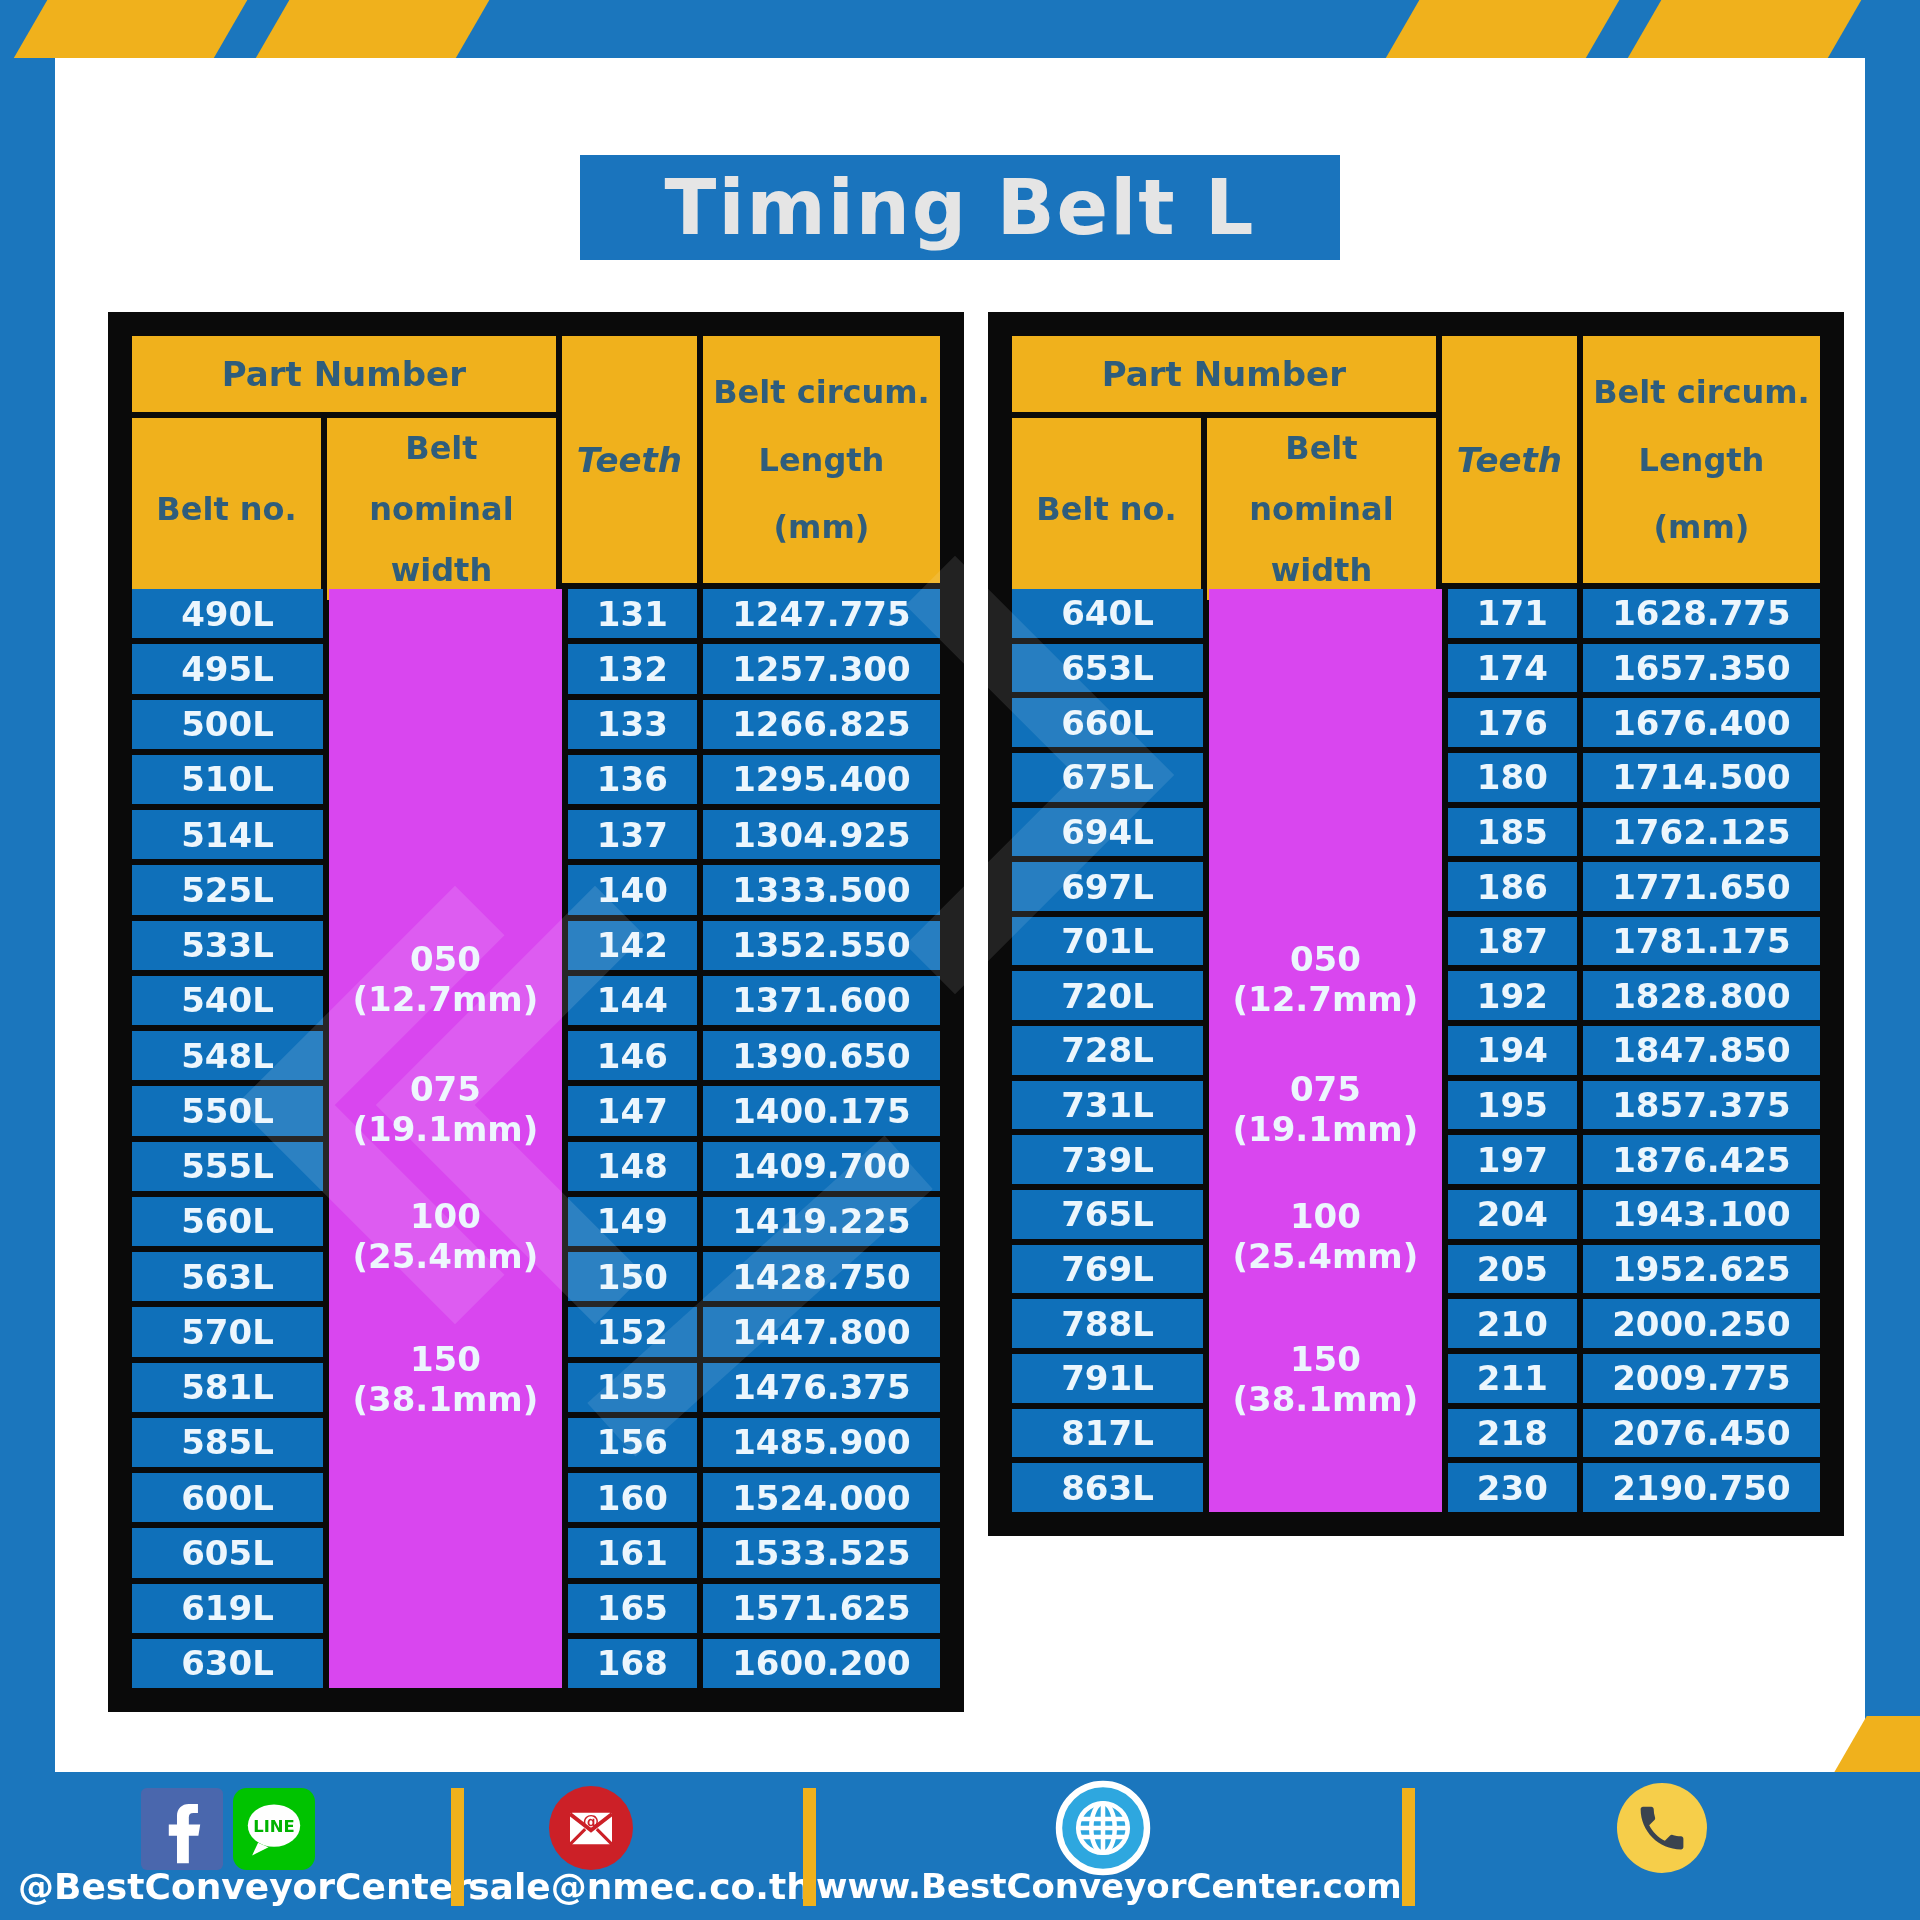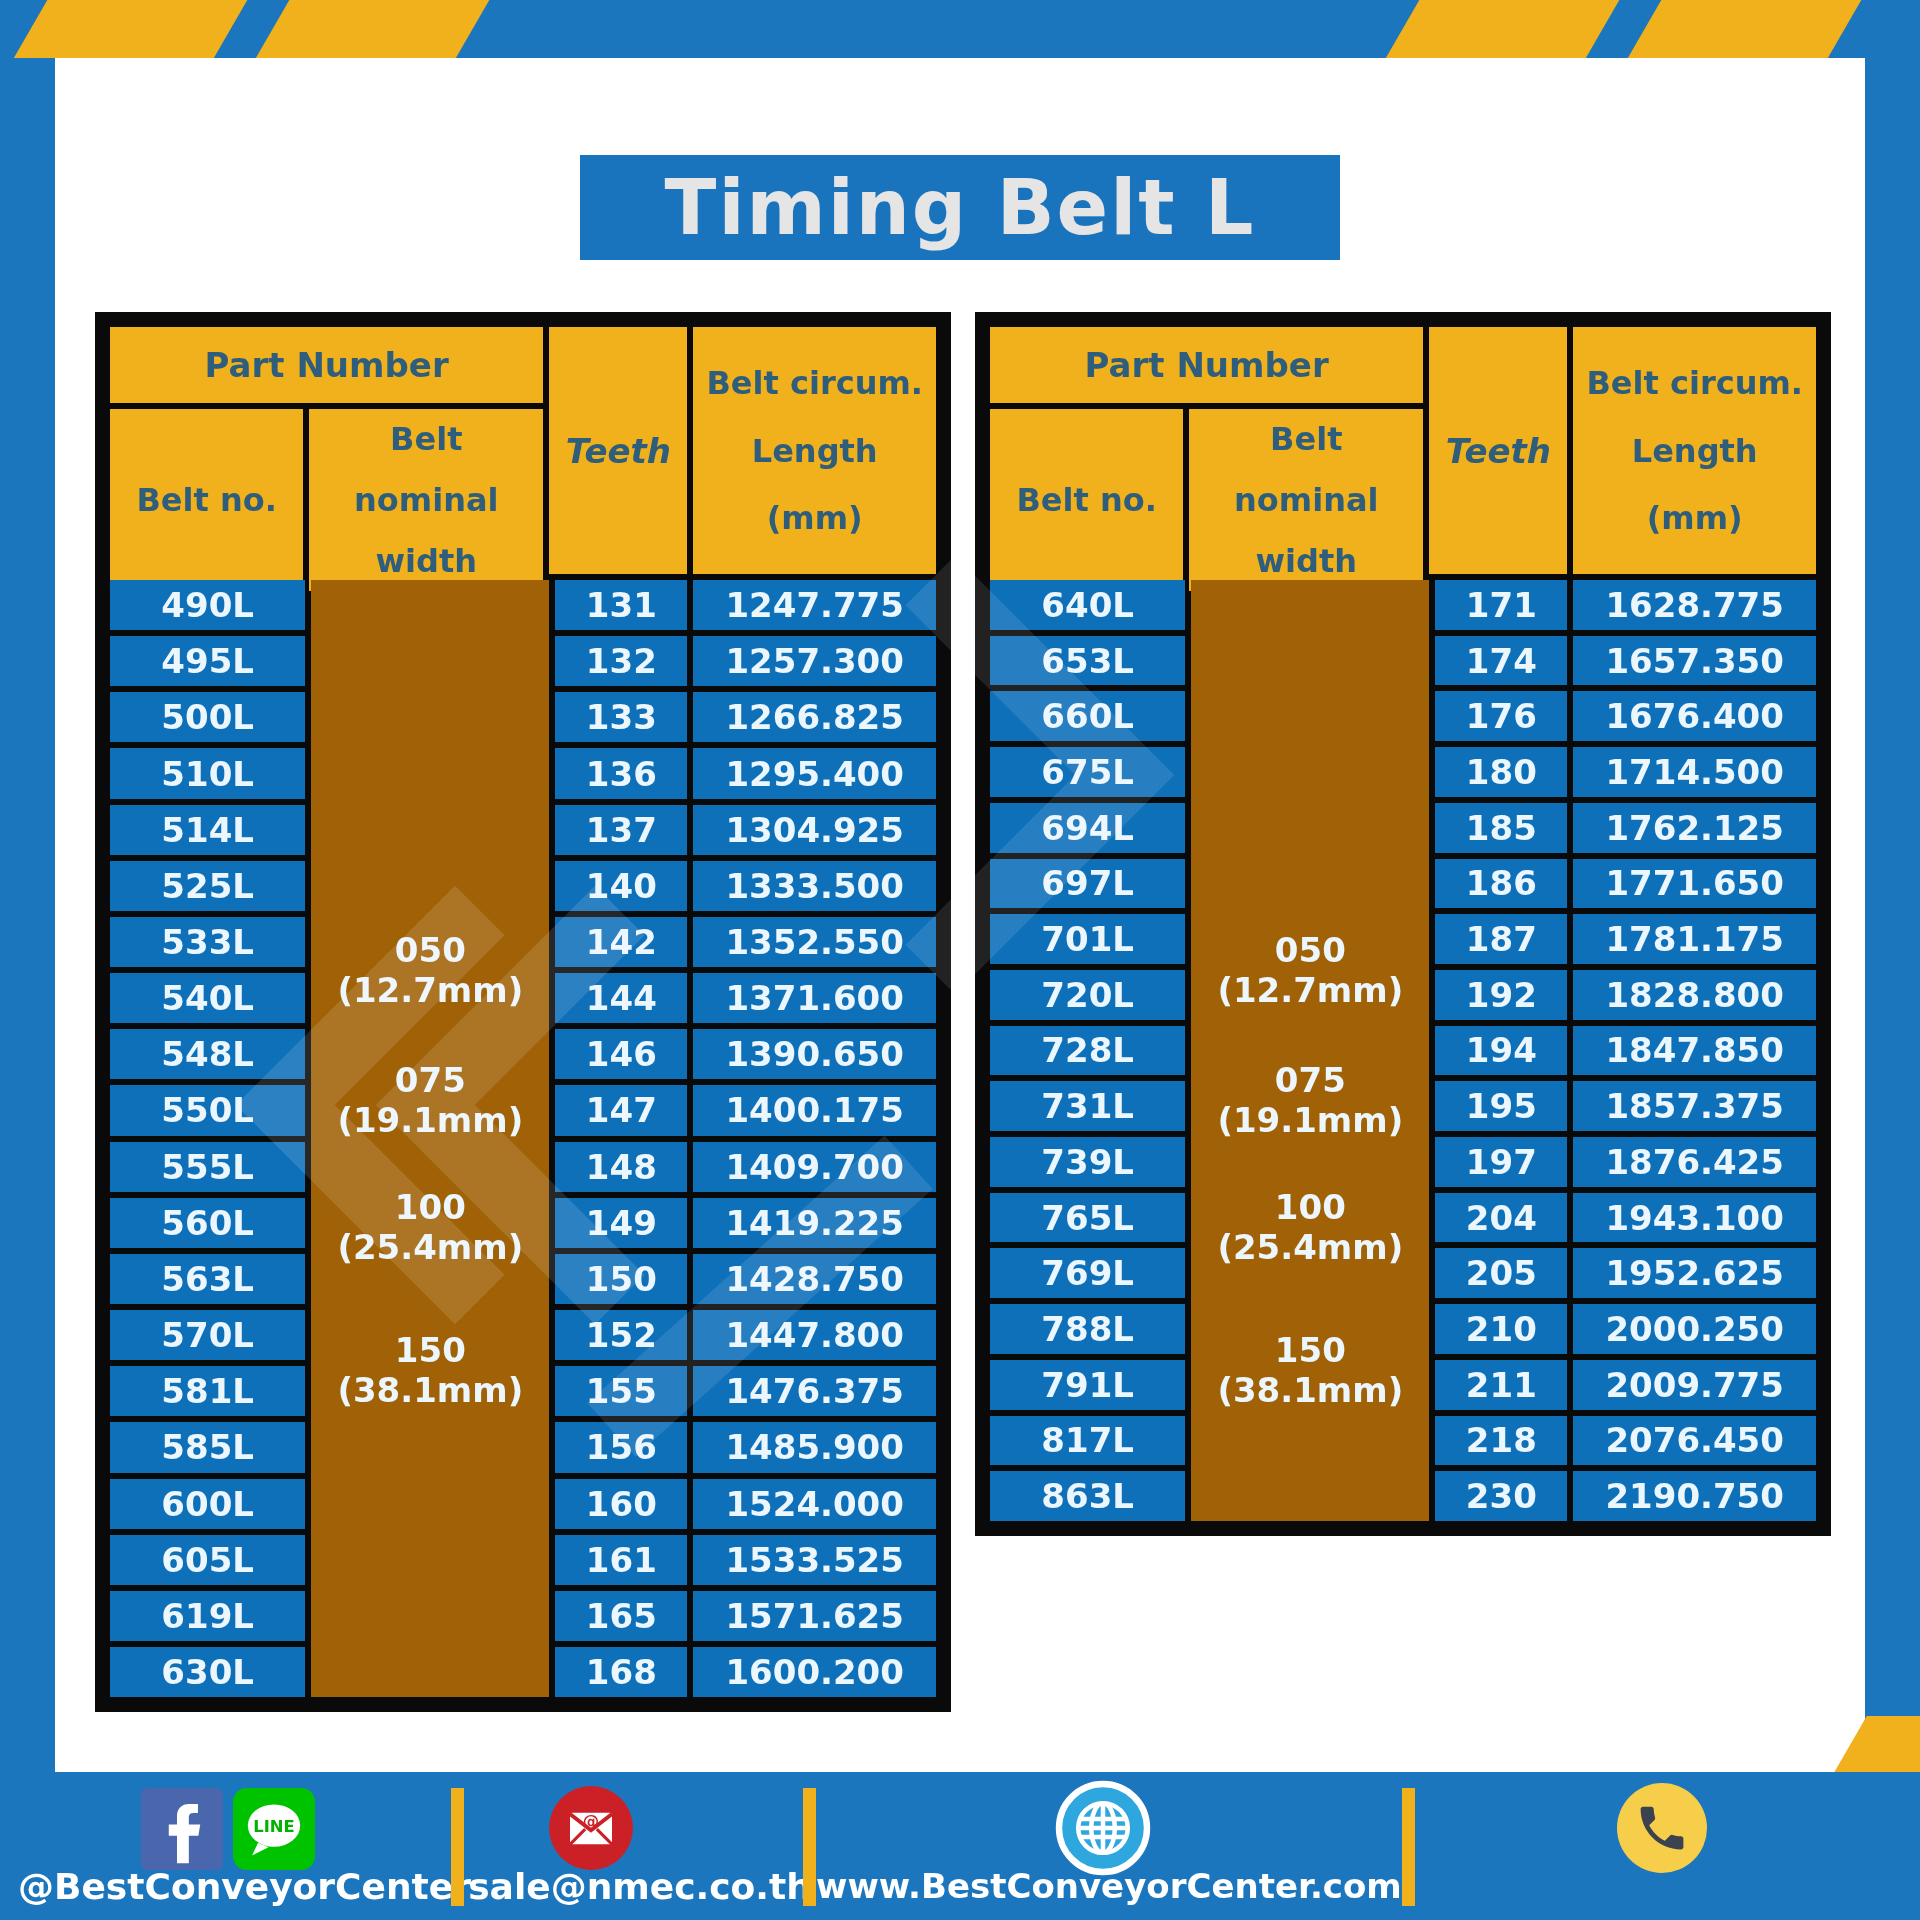--- a/index.html
+++ b/index.html
@@ -15,42 +15,42 @@
   .frame.left{left:0;top:58px;width:55px;height:1862px;}
   .frame.right{left:1865px;top:58px;width:55px;height:1862px;}
   .corner-slash{position:absolute;left:1850px;top:1716px;width:86px;height:58px;background:#f0b11c;transform:skewX(-30deg);}
   
   .title-box{
     position:absolute;left:580px;top:155px;width:760px;height:105px;background:#1a74bd;
     display:flex;align-items:center;justify-content:center;
   }
   .title-box span{color:#e5e5e5;font-size:76px;letter-spacing:2px;}
   
-  .tbl{position:absolute;background:#0a0a0a;padding:12px;box-sizing:border-box;display:flex;flex-direction:column;}
+  .tbl{position:absolute;background:#0a0a0a;padding:21px;box-sizing:border-box;display:flex;flex-direction:column;margin-left:13px;}
   .tbl.t0{left:95px;top:312px;width:856px;height:1400px;}
   .tbl.t1{left:975px;top:312px;width:856px;height:1224px;}
   .thead{height:253px;display:flex;flex:none;}
   .th{background:#f0b11c;color:#2f5d7c;display:flex;align-items:center;justify-content:center;margin:3px;text-align:center;}
   .th-left{width:52.8%;display:flex;flex-direction:column;flex:none;}
   .th.part{height:76px;flex:none;font-size:34px;}
   .th-sub{flex:1;display:flex;}
   .th.beltno{width:44%;flex:none;font-size:32px;}
   .th.bwidth{flex:1;font-size:32px;padding:0 28px;line-height:1.9;}
   .th.teeth{width:16.6%;flex:none;font-size:34px;font-style:italic;}
   .th.circ{flex:1;flex-direction:column;justify-content:space-evenly;font-size:32px;padding:8px 0;}
   .tbody{flex:1;display:flex;min-height:0;}
   .col{display:flex;flex-direction:column;min-height:0;}
   .col-belt{width:24.2%;}
   .col-teeth{width:16.6%;}
   .col-length{flex:1;}
   .cell{
     flex:1;margin:3px;background:#0f70ba;color:#ecf6fd;
     display:flex;align-items:center;justify-content:center;font-size:34px;
   }
-  .col-width{width:28.6%;margin:3px;background:#a16207;position:relative;flex:none;}
+  .col-width{width:28.6%;margin:3px;background:#d946ef;position:relative;flex:none;}
   .wlabel{position:absolute;left:0;right:0;text-align:center;color:#ecf6fd;font-size:34px;}
   .w0{top:350px}.w1{top:480px}.w2{top:607px}.w3{top:750px}
   
   .wm{position:absolute;pointer-events:none;z-index:5;}
   .wm-chev{width:240px;height:240px;border-left:70px solid rgba(255,255,255,.12);border-bottom:70px solid rgba(255,255,255,.12);transform:rotate(45deg);}
   .wm-chev.c1{left:300px;top:950px;}
   .wm-chev.c2{left:440px;top:950px;}
   .wm-bar{left:560px;top:1260px;width:400px;height:72px;background:rgba(255,255,255,.10);transform:rotate(-42deg);}
   .wm-chev.c3{left:800px;top:620px;transform:rotate(225deg);border-color:rgba(255,255,255,.10);}
   

